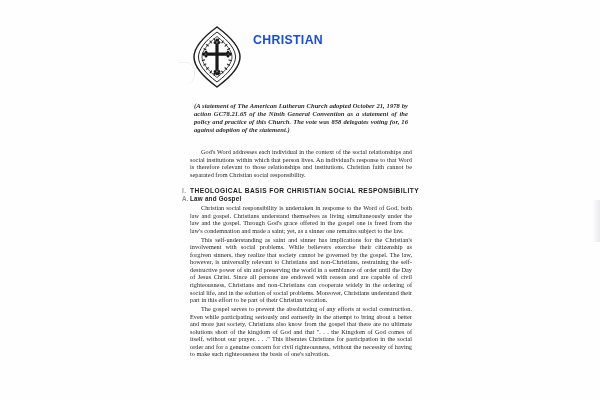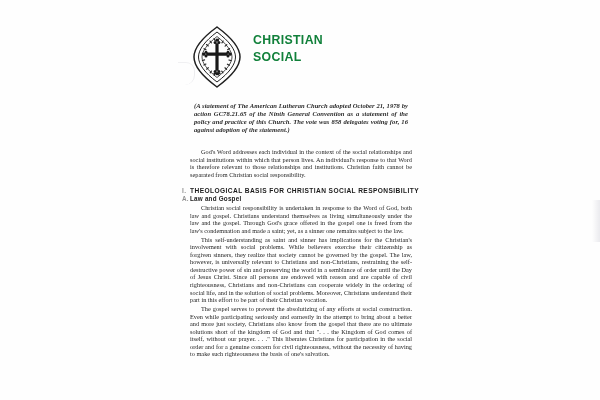--- a/index.html
+++ b/index.html
@@ -72,21 +72,21 @@
 
   .title-block {
     padding-top: 8px;
   }
   .title-line {
     font-family: "Liberation Sans", "DejaVu Sans", sans-serif;
     font-weight: bold;
     font-size: 12.3px;
     letter-spacing: .35px;
     line-height: 17px;
-    color: #15803d;
+    color: #1d4ed8;
   }
 
   
   .statement {
     font-style: italic;
     font-size: 6.6px;
     line-height: 8.1px;
     text-align: justify;
     color: #2e2e2e;
     margin: 6px 0 14px 4px;
@@ -203,21 +203,20 @@
               <circle cx="38.0" cy="30.1" r="1.5"></circle>
               <circle cx="40.1" cy="28.2" r="1.6"></circle>
           </g>
 
           <rect x="23.4" y="46.9" width="7.2" height="1.3" fill="#1d1d1d"></rect>
         </svg>
       </div>
 
       <div class="title-block">
         <div class="title-line">CHRISTIAN</div>
-        <div class="title-line">SOCIAL</div>
       </div>
 
     </div>
 
     <div class="statement">(A statement of The American Lutheran Church adopted October 21, 1978 by action GC78.21.65 of the Ninth General Convention as a statement of the policy and practice of this Church. The vote was 858 delegates voting for, 16 against adoption of the statement.)</div>
 
     <p class="para">God's Word addresses each individual in the context of the social relationships and social institutions within which that person lives. An individual's response to that Word is therefore relevant to those relationships and institutions. Christian faith cannot be separated from Christian social responsibility.</p>
 
     <div class="sec-heading">
       <span class="marker">I.</span><span>THEOLOGICAL BASIS FOR CHRISTIAN SOCIAL RESPONSIBILITY</span>

